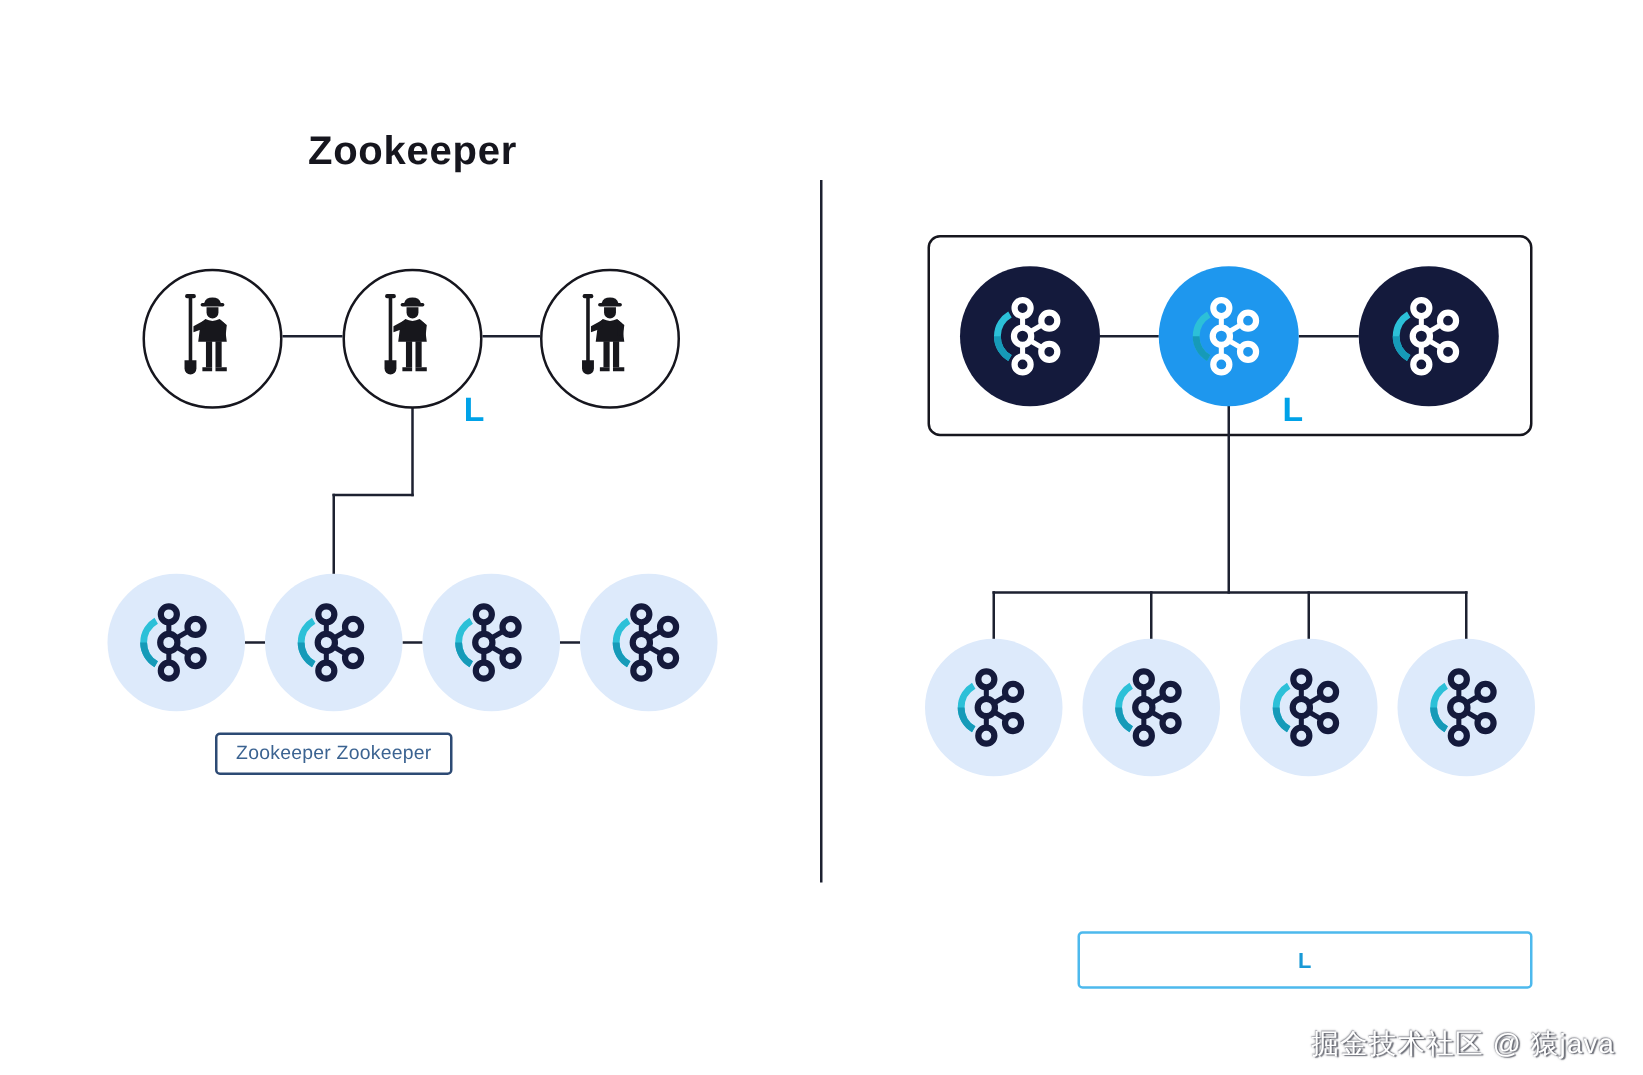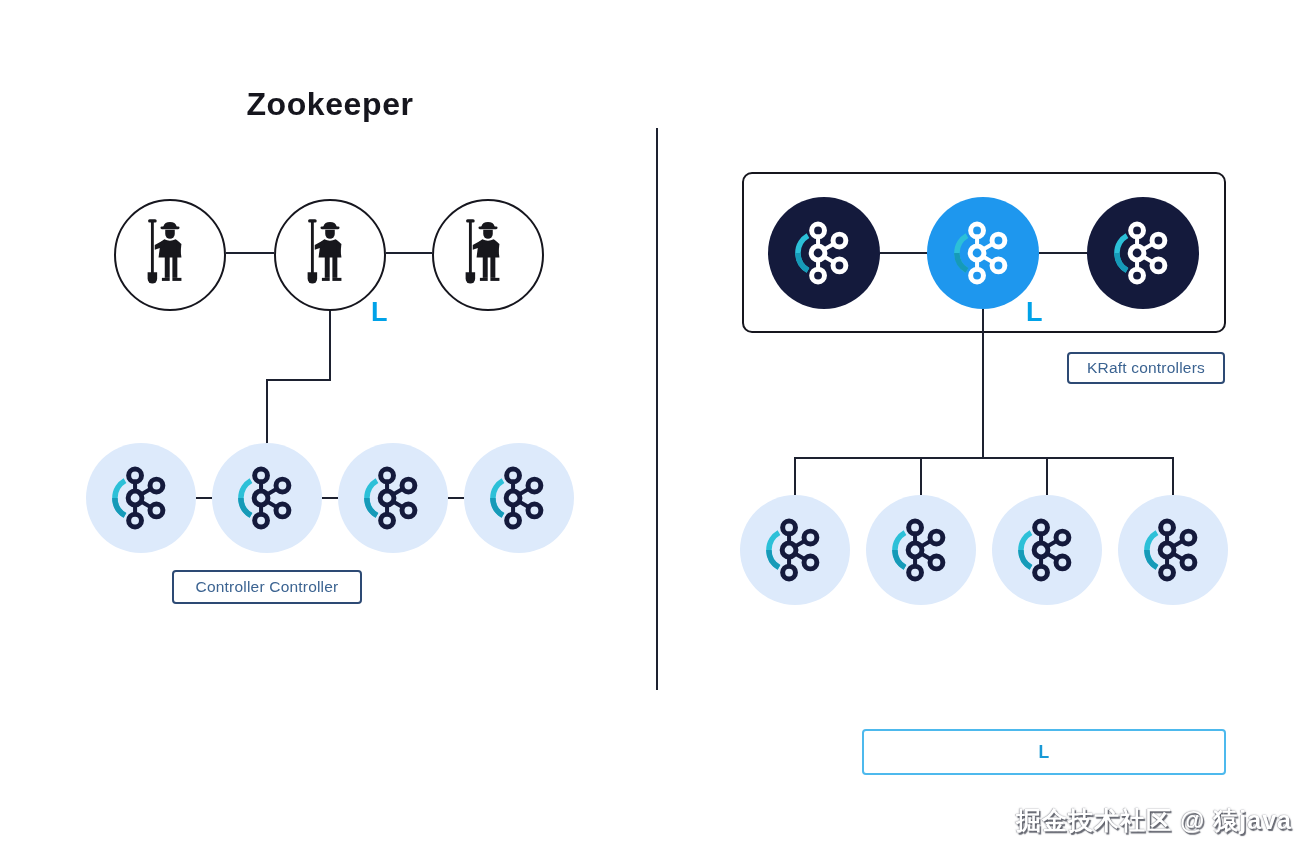--- a/index.html
+++ b/index.html
@@ -1,21 +1,21 @@
 <!DOCTYPE html>
 <html><head>
 <meta charset="utf-8">
 <style>
   * { margin:0; padding:0; box-sizing:border-box; }
   html,body { background:#ffffff; }
   body {
     width:1314px; height:860px; position:relative; overflow:hidden;
     font-family:"Liberation Sans", sans-serif;
   }
-  .canvas { position:absolute; inset:0; }
+  .canvas { position:absolute; inset:0;margin-top:16px; }
 
   .title {
     position:absolute; width:320px; text-align:center;
     font-size:32px; font-weight:700; color:#16161e; letter-spacing:.6px;
   }
 
   .line { position:absolute; background:#1d2130; }
   .h { height:2px; }
   .v { width:2px; }
 
@@ -53,21 +53,21 @@
     border:2px solid #4db9ed; border-radius:4px;
     color:#35aade; font-size:17.5px; font-weight:500;
     display:flex; align-items:center; justify-content:center;
     letter-spacing:.4px;
   }
   .legend .bold { font-weight:800; color:#1899d6; }
   .legend .rest { white-space:pre; }
 
   .watermark {
     position:absolute; right:22px; top:804px;
-    font-size:25px; font-weight:700; letter-spacing:1px;
+    font-size:22px; font-weight:400; letter-spacing:1px;
     color:#ffffff;
     text-shadow: 1.5px 1.5px 1px rgba(55,58,70,.75),
                  -0.5px -0.5px 1px rgba(55,58,70,.45),
                  0 0 2px rgba(55,58,70,.35);
   }
 </style>
 </head>
 <body>
 
 <div class="canvas">
@@ -159,21 +159,21 @@
         <use href="#kafka"></use>
       </svg>
   </div>
   <div class="circle broker" style="left:464px; top:443px;">
     <svg class="kafka-icon">
         <use href="#kafka"></use>
       </svg>
   </div>
 
   <div class="tag" style="left:172px; top:570px; width:190px; height:34px;">
-    <span>Controller Controller</span>
+    <span>Zookeeper Zookeeper</span>
   </div>
 
   <div class="kraft-box" style="left:742px; top:172px; width:484px; height:161px;"></div>
 
   <div class="line h" style="left:880px; top:252px; width:47px;"></div>
   <div class="line h" style="left:1039px; top:252px; width:48px;"></div>
 
   <div class="line v" style="left:982px; top:307px; height:152px;"></div>
 
   <div class="circle ctrl-dark" style="left:768px; top:197px;">
@@ -187,23 +187,20 @@
       </svg>
   </div>
   <div class="circle ctrl-dark" style="left:1087px; top:197px;">
     <svg class="kafka-icon">
         <use href="#kafka"></use>
       </svg>
   </div>
 
   <div class="leader-letter" style="left:1026px; top:297px;">L</div>
 
-  <div class="tag" style="left:1067px; top:352px; width:158px; height:32px;">
-    <span>KRaft controllers</span>
-  </div>
 
   <div class="line h" style="left:794px; top:457px; width:380px;"></div>
   <div class="line v" style="left:794px; top:457px; height:40px;"></div>
   <div class="line v" style="left:920px; top:457px; height:40px;"></div>
   <div class="line v" style="left:1046px; top:457px; height:40px;"></div>
   <div class="line v" style="left:1172px; top:457px; height:40px;"></div>
 
   <div class="circle broker" style="left:740px; top:495px;">
     <svg class="kafka-icon">
         <use href="#kafka"></use>

